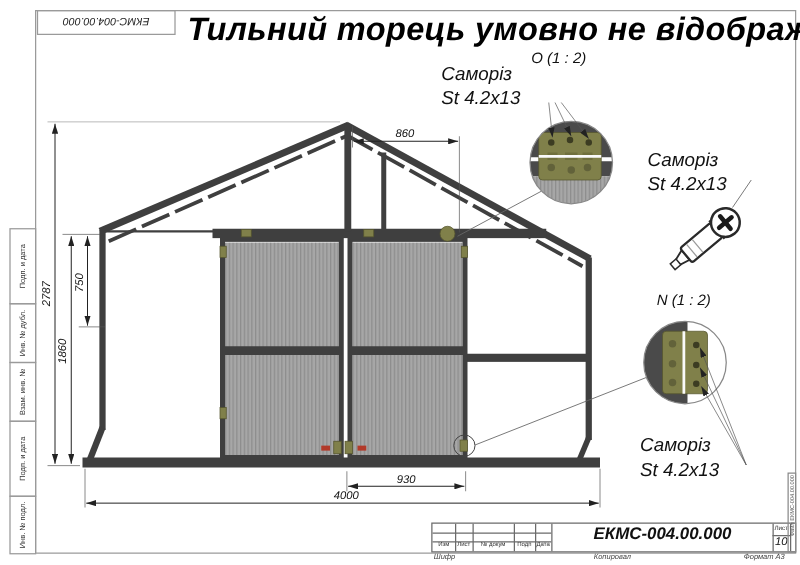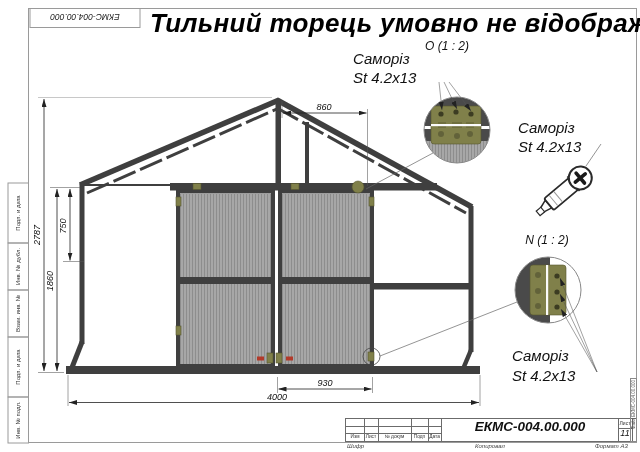--- a/index.html
+++ b/index.html
@@ -249,21 +249,21 @@
   <div class="tbline" style="left:272px;top:0;width:1px;height:22px;"></div>
   <div class="tbline" style="left:272px;top:9px;width:14px;height:1px;"></div>
   <div class="tbline" style="left:286px;top:0;width:1px;height:22px;"></div>
   <div class="tbcell" style="left:0;top:15px;width:18px;">Изм</div>
   <div class="tbcell" style="left:18px;top:15px;width:14px;">Лист</div>
   <div class="tbcell" style="left:32px;top:15px;width:33px;">№ докум</div>
   <div class="tbcell" style="left:65px;top:15px;width:17px;">Подп</div>
   <div class="tbcell" style="left:82px;top:15px;width:13px;">Дата</div>
   <div id="docnum" class="tbcell">ЕКМС-004.00.000</div>
   <div id="sheet-label" class="tbcell">Лист</div>
-  <div id="sheet-value" class="tbcell">11</div>
+  <div id="sheet-value" class="tbcell">10</div>
 </div>
 
 <div id="filestrip" class="abs">
   <span>Файл ЕКМС-004.00.000</span>
 </div>
 
 <div class="abs footer" style="left:347px;top:443px;">Шифр</div>
 <div class="abs footer" style="left:475px;top:443px;">Копировал</div>
 <div class="abs footer" style="left:595px;top:443px;">Формат А3</div>
 

